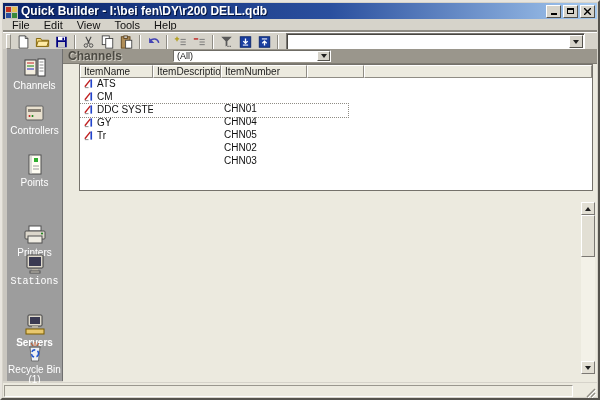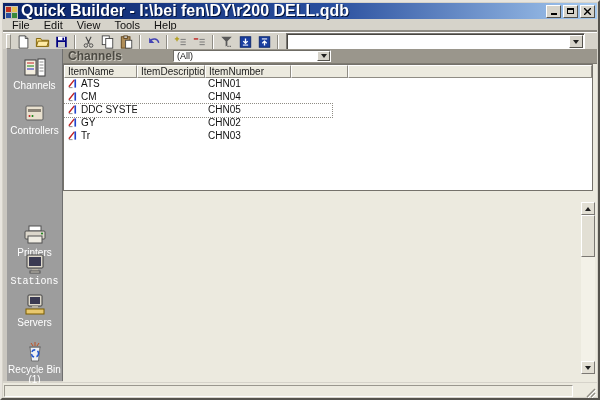--- a/index.html
+++ b/index.html
@@ -4,21 +4,21 @@
 <style>
   html,body{margin:0;padding:0;width:600px;height:400px;overflow:hidden;
     font-family:"Liberation Sans",sans-serif;}
   .window{position:relative;width:600px;height:400px;box-sizing:border-box;
     background:#d6d3ca;border:2px solid;border-color:#e8e5de #55534d #55534d #e8e5de;}
   
   .titlebar{position:absolute;left:1px;top:1px;right:1px;height:16px;
     background:linear-gradient(90deg,#0a246a 0%,#2a4f9e 55%,#a6caf0 100%);
     display:flex;align-items:center;padding:0 2px;color:#fff;}
   .app-icon{width:13px;height:13px;margin-right:3px;flex:0 0 auto;}
-  .wtitle{font-size:16px;font-weight:bold;white-space:nowrap;flex:1;
+  .wtitle{font-size:12px;font-weight:bold;white-space:nowrap;flex:1;
     text-shadow:1px 1px 0 #00113a;}
   .wbtn{width:15px;height:13px;margin-left:2px;background:#d6d3ca;flex:0 0 auto;
     border:1px solid;border-color:#fff #55534d #55534d #fff;
     display:flex;align-items:center;justify-content:center;box-sizing:border-box;}
   .glyph-min{width:6px;height:2px;background:#000;margin-top:6px;}
   .glyph-max{width:7px;height:6px;border:1px solid #000;border-top-width:2px;box-sizing:border-box;}
   
   .menubar{position:absolute;left:1px;top:17px;right:1px;height:13px;
     display:flex;align-items:center;font-size:11px;color:#111;padding-left:2px;border-radius:6px;}
   .menu-item{padding:0 7px;height:13px;line-height:13px;}
@@ -56,34 +56,34 @@
     border-bottom:1px solid #7e7b72;}
   .mtitle{position:absolute;left:5px;top:0;font-size:12px;font-weight:bold;line-height:14px;
     color:#4c4a43;text-shadow:1px 1px 0 #cfccc2;}
   .filter-combo{position:absolute;left:110px;top:1px;width:158px;height:12px;background:#fff;
     border:1px solid;border-color:#6f6c65 #fff #fff #6f6c65;font-size:9px;line-height:11px;
     padding-left:3px;box-sizing:border-box;color:#111;}
   .filter-btn{position:absolute;right:0;top:0;bottom:0;width:13px;background:#d6d3ca;
     border:1px solid;border-color:#fff #55534d #55534d #fff;
     display:flex;align-items:center;justify-content:center;box-sizing:border-box;}
   
-  .listview{position:absolute;left:0;right:4px;top:15px;height:127px;background:#fff;
+  .listview{position:absolute;left:16px;right:4px;top:15px;height:127px;background:#fff;
     border:1px solid #75726b;box-sizing:border-box;overflow:hidden;}
   .lheader{display:flex;height:13px;}
   .colh{box-sizing:border-box;height:13px;line-height:11px;font-size:10px;color:#1d1d1d;
     background:#eceadf;border:1px solid;border-color:#fff #8f8c84 #8f8c84 #fff;
     padding:0 3px;overflow:hidden;white-space:nowrap;}
   .w1{width:73px}.w2{width:68px}.w3{width:86px}.w4{width:57px}
   .colh.fill{flex:1;}
   .lrow{width:268px;height:13px;display:flex;align-items:flex-start;margin-top:0;}
   .lrow.focused{outline:1px dotted #8f8c84;}
   .cell{font-size:10px;color:#111;white-space:nowrap;overflow:hidden;box-sizing:border-box;}
   .c1{width:73px;display:flex;align-items:center;gap:3px;padding-left:3px;}
   .c2{width:68px;padding-left:3px;}
-  .c3{width:70px;padding-left:3px;}
+  .c3{width:70px;padding-left:3px;margin-top:25px;}
   .row-icon{width:11px;height:11px;flex:0 0 auto;}
   .row-icon svg{width:11px;height:11px;}
   
   .vscroll{position:absolute;right:2px;top:153px;width:14px;height:172px;
     background:#f3f1e8;}
   .sb-btn{position:absolute;left:0;width:14px;height:13px;background:#e2dfd4;
     border:1px solid;border-color:#fff #7b7873 #7b7873 #fff;box-sizing:border-box;
     display:flex;align-items:center;justify-content:center;}
   .sb-up{top:0;}
   .sb-down{bottom:0;}
@@ -243,20 +243,31 @@
       <span class="side-icon">
         <svg viewBox="0 0 26 24">
             <rect x="4" y="5" width="17" height="14" rx="1" fill="#e9e1cf" stroke="#5f5f5f"></rect>
             <rect x="6" y="8" width="13" height="3" fill="#8a8376"></rect>
             <circle cx="7.5" cy="15" r="1" fill="#c02020"></circle>
             <circle cx="10.5" cy="15" r="1" fill="#108010"></circle>
           </svg>
       </span>
       <span class="side-label">Controllers</span>
     </div>
+    <div class="side-item" style="top:104px;">
+      <span class="side-icon">
+        <svg viewBox="0 0 26 24">
+            <rect x="7" y="2" width="12" height="19" fill="#fffdf2" stroke="#505050"></rect>
+            <path d="M9 2v19" stroke="#bcbcbc"></path>
+            <rect x="12" y="5" width="4" height="4" fill="#2fae2f"></rect>
+            <path d="M11 13h6M11 16h6" stroke="#9a9a9a"></path>
+          </svg>
+      </span>
+      <span class="side-label">Points</span>
+    </div>
     <div class="side-item" style="top:174px;">
       <span class="side-icon">
         <svg viewBox="0 0 26 24">
             <rect x="7" y="3" width="12" height="5" fill="#fff" stroke="#505050"></rect>
             <rect x="3" y="8" width="20" height="8" rx="1" fill="#dcd7cb" stroke="#505050"></rect>
             <rect x="6" y="13" width="14" height="7" fill="#efece2" stroke="#505050"></rect>
             <circle cx="20" cy="10.5" r="1" fill="#108010"></circle>
           </svg>
       </span>
       <span class="side-label">Printers</span>
@@ -265,21 +276,21 @@
       <span class="side-icon">
         <svg viewBox="0 0 26 24">
             <rect x="5" y="3" width="16" height="13" rx="1" fill="#ded9cc" stroke="#404040"></rect>
             <rect x="7" y="5" width="12" height="9" fill="#3a3a52"></rect>
             <rect x="10" y="17" width="6" height="2" fill="#b5b0a4"></rect>
             <rect x="8" y="19" width="10" height="2" fill="#dcd7cb" stroke="#505050"></rect>
           </svg>
       </span>
       <span class="side-label">Stations</span>
     </div>
-    <div class="side-item" style="top:244px;">
+    <div class="side-item" style="top:264px;font-weight:bold;">
       <span class="side-icon">
         <svg viewBox="0 0 26 24">
             <rect x="6" y="2" width="14" height="11" rx="1" fill="#ded9cc" stroke="#404040"></rect>
             <rect x="8" y="4" width="10" height="7" fill="#3a3a52"></rect>
             <rect x="10" y="13" width="6" height="2" fill="#b5b0a4"></rect>
             <rect x="4" y="16" width="18" height="5" fill="#e8c86e" stroke="#7a5c00"></rect>
           </svg>
       </span>
       <span class="side-label">Servers</span>
     </div>

